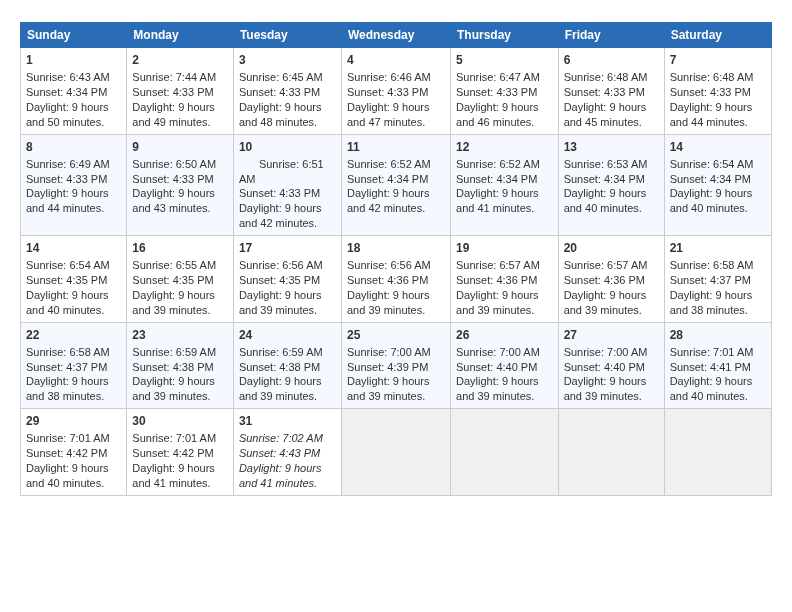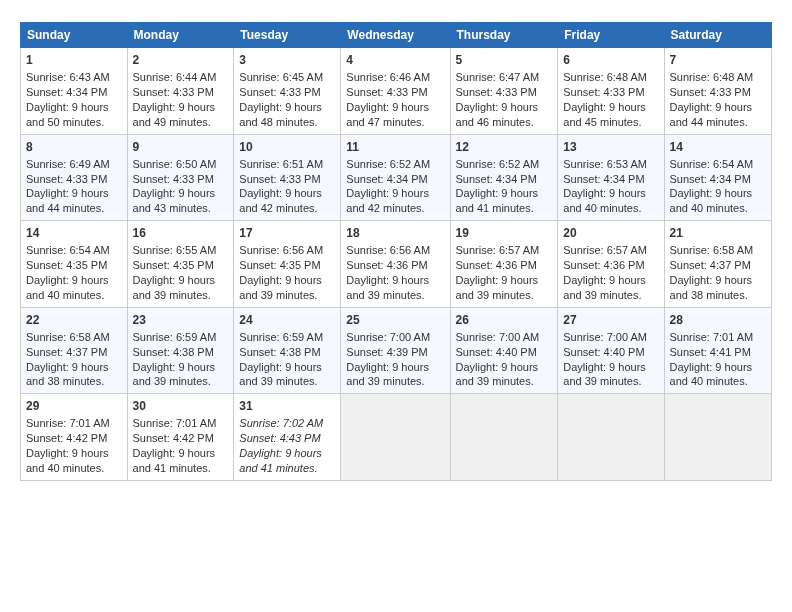--- a/index.html
+++ b/index.html
@@ -99,21 +99,21 @@
           <th>Friday</th>
           <th>Saturday</th>
         </tr>
     </thead>
     <tbody id="calendar-body">
     <tr>
           <td><span class="day-num">1</span><span class="day-info" style="white-space: pre-line;">Sunrise: 6:43 AM
 Sunset: 4:34 PM
 Daylight: 9 hours
 and 50 minutes.</span></td>
-          <td><span class="day-num">2</span><span class="day-info" style="white-space: pre-line;">Sunrise: 6:44 AM
+          <td><span class="day-num">2</span><span class="day-info" style="white-space: pre-line;">Sunrise: 7:44 AM
 Sunset: 4:33 PM
 Daylight: 9 hours
 and 49 minutes.</span></td>
           <td><span class="day-num">3</span><span class="day-info" style="white-space: pre-line;">Sunrise: 6:45 AM
 Sunset: 4:33 PM
 Daylight: 9 hours
 and 48 minutes.</span></td>
           <td><span class="day-num">4</span><span class="day-info" style="white-space: pre-line;">Sunrise: 6:46 AM
 Sunset: 4:33 PM
 Daylight: 9 hours
@@ -133,21 +133,21 @@
         </tr>
         <tr class="row-alt">
           <td><span class="day-num">8</span><span class="day-info" style="white-space: pre-line;">Sunrise: 6:49 AM
 Sunset: 4:33 PM
 Daylight: 9 hours
 and 44 minutes.</span></td>
           <td><span class="day-num">9</span><span class="day-info" style="white-space: pre-line;">Sunrise: 6:50 AM
 Sunset: 4:33 PM
 Daylight: 9 hours
 and 43 minutes.</span></td>
-          <td><span class="day-num">10</span><span class="day-info" style="white-space: pre-line;">Sunrise: 6:51 AM
+          <td><span class="day-num">10</span><span class="day-info" style="white-space: pre-line; margin-left: 20px;">Sunrise: 6:51 AM
 Sunset: 4:33 PM
 Daylight: 9 hours
 and 42 minutes.</span></td>
           <td><span class="day-num">11</span><span class="day-info" style="white-space: pre-line;">Sunrise: 6:52 AM
 Sunset: 4:34 PM
 Daylight: 9 hours
 and 42 minutes.</span></td>
           <td><span class="day-num">12</span><span class="day-info" style="white-space: pre-line;">Sunrise: 6:52 AM
 Sunset: 4:34 PM
 Daylight: 9 hours

